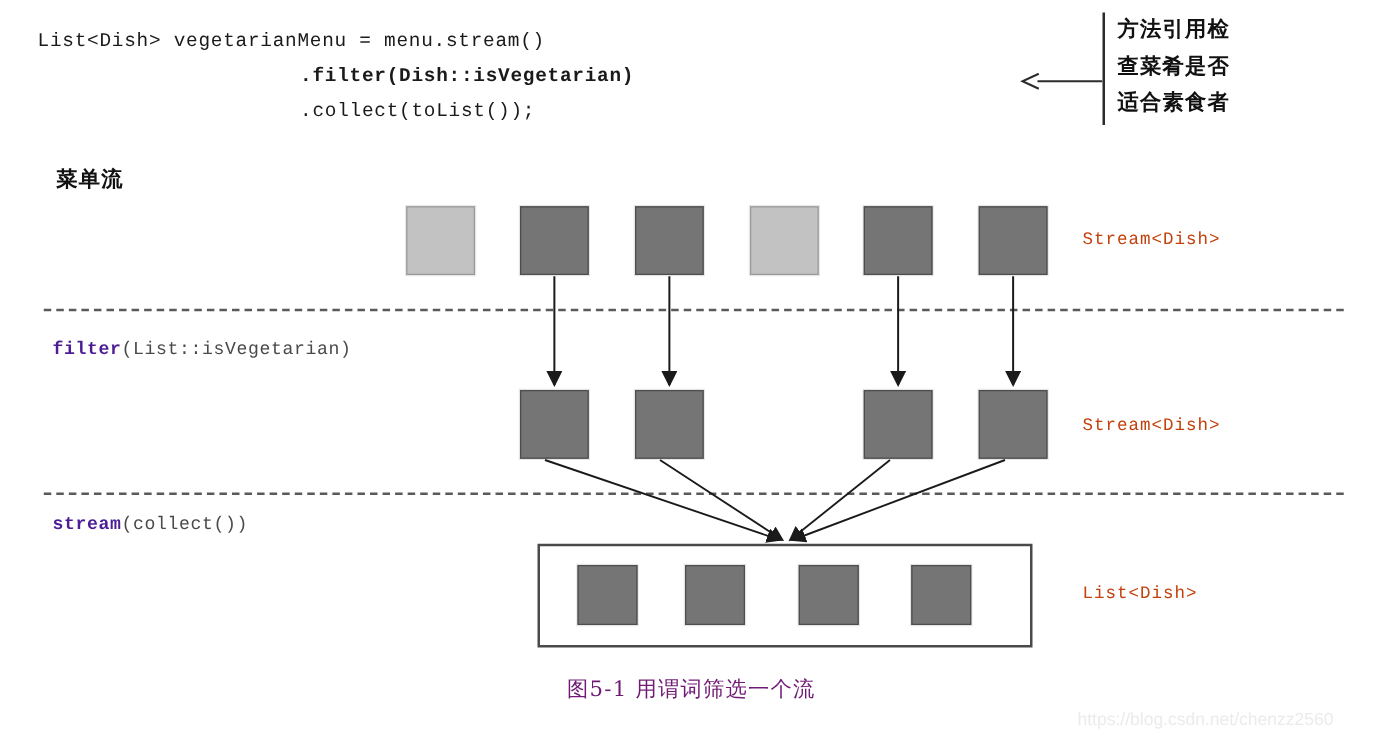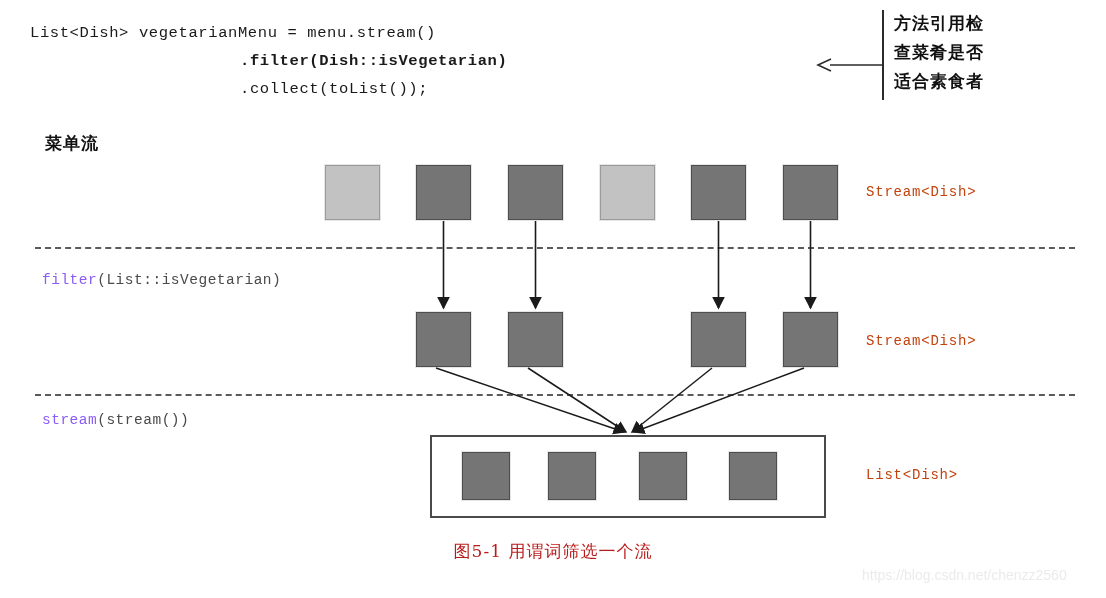--- a/index.html
+++ b/index.html
@@ -82,22 +82,22 @@
   }
   .op-label {
     position: absolute;
     font-family: "Liberation Mono", "DejaVu Sans Mono", monospace;
     font-size: 14.5px;
     color: #4a4a4a;
     white-space: pre;
     letter-spacing: 0.5px;
   }
   .op-label b {
-    color: #8b5cf6;
-    font-weight: normal;
+    color: #4c1d95;
+    font-weight: bold;
   }
   #filter-label  { left: 42px; top: 272px; }
   #collect-label { left: 42px; top: 412px; }
 
   
   .type-label {
     position: absolute;
     font-family: "Liberation Mono", "DejaVu Sans Mono", monospace;
     font-size: 14px;
     color: #c2410c;
@@ -156,21 +156,21 @@
 
   
   #caption {
     position: absolute;
     left: 0;
     top: 540px;
     width: 1106px;
     text-align: center;
     font-family: "DejaVu Serif", serif;
     font-size: 17px;
-    color: #b91c1c;
+    color: #701a75;
     letter-spacing: 1px;
   }
 
   
   #watermark {
     position: absolute;
     left: 862px;
     top: 567px;
     font-family: "Liberation Sans", sans-serif;
     font-size: 14px;
@@ -196,21 +196,21 @@
     <div id="annotation-bar"></div>
     <div class="annotation-line" id="annotation-line-1">方法引用检</div>
     <div class="annotation-line" id="annotation-line-2">查菜肴是否</div>
     <div class="annotation-line" id="annotation-line-3">适合素食者</div>
   </div>
 
   <div id="menu-stream-label">菜单流</div>
 
   <div class="op-label" id="filter-label"><b>filter</b><span>(List::isVegetarian)</span></div>
 
-  <div class="op-label" id="collect-label"><b>stream</b><span>(stream())</span></div>
+  <div class="op-label" id="collect-label"><b>stream</b><span>(collect())</span></div>
 
   <div class="type-label" id="type-label-1">Stream&lt;Dish&gt;</div>
   <div class="type-label" id="type-label-2">Stream&lt;Dish&gt;</div>
   <div class="type-label" id="type-label-3">List&lt;Dish&gt;</div>
 
   <div class="separator" id="separator-1"></div>
   <div class="separator" id="separator-2"></div>
 
   <div class="dish-box veg" style="left:325px; top:165px;"></div>
   <div class="dish-box nonveg" style="left:416px; top:165px;"></div>

